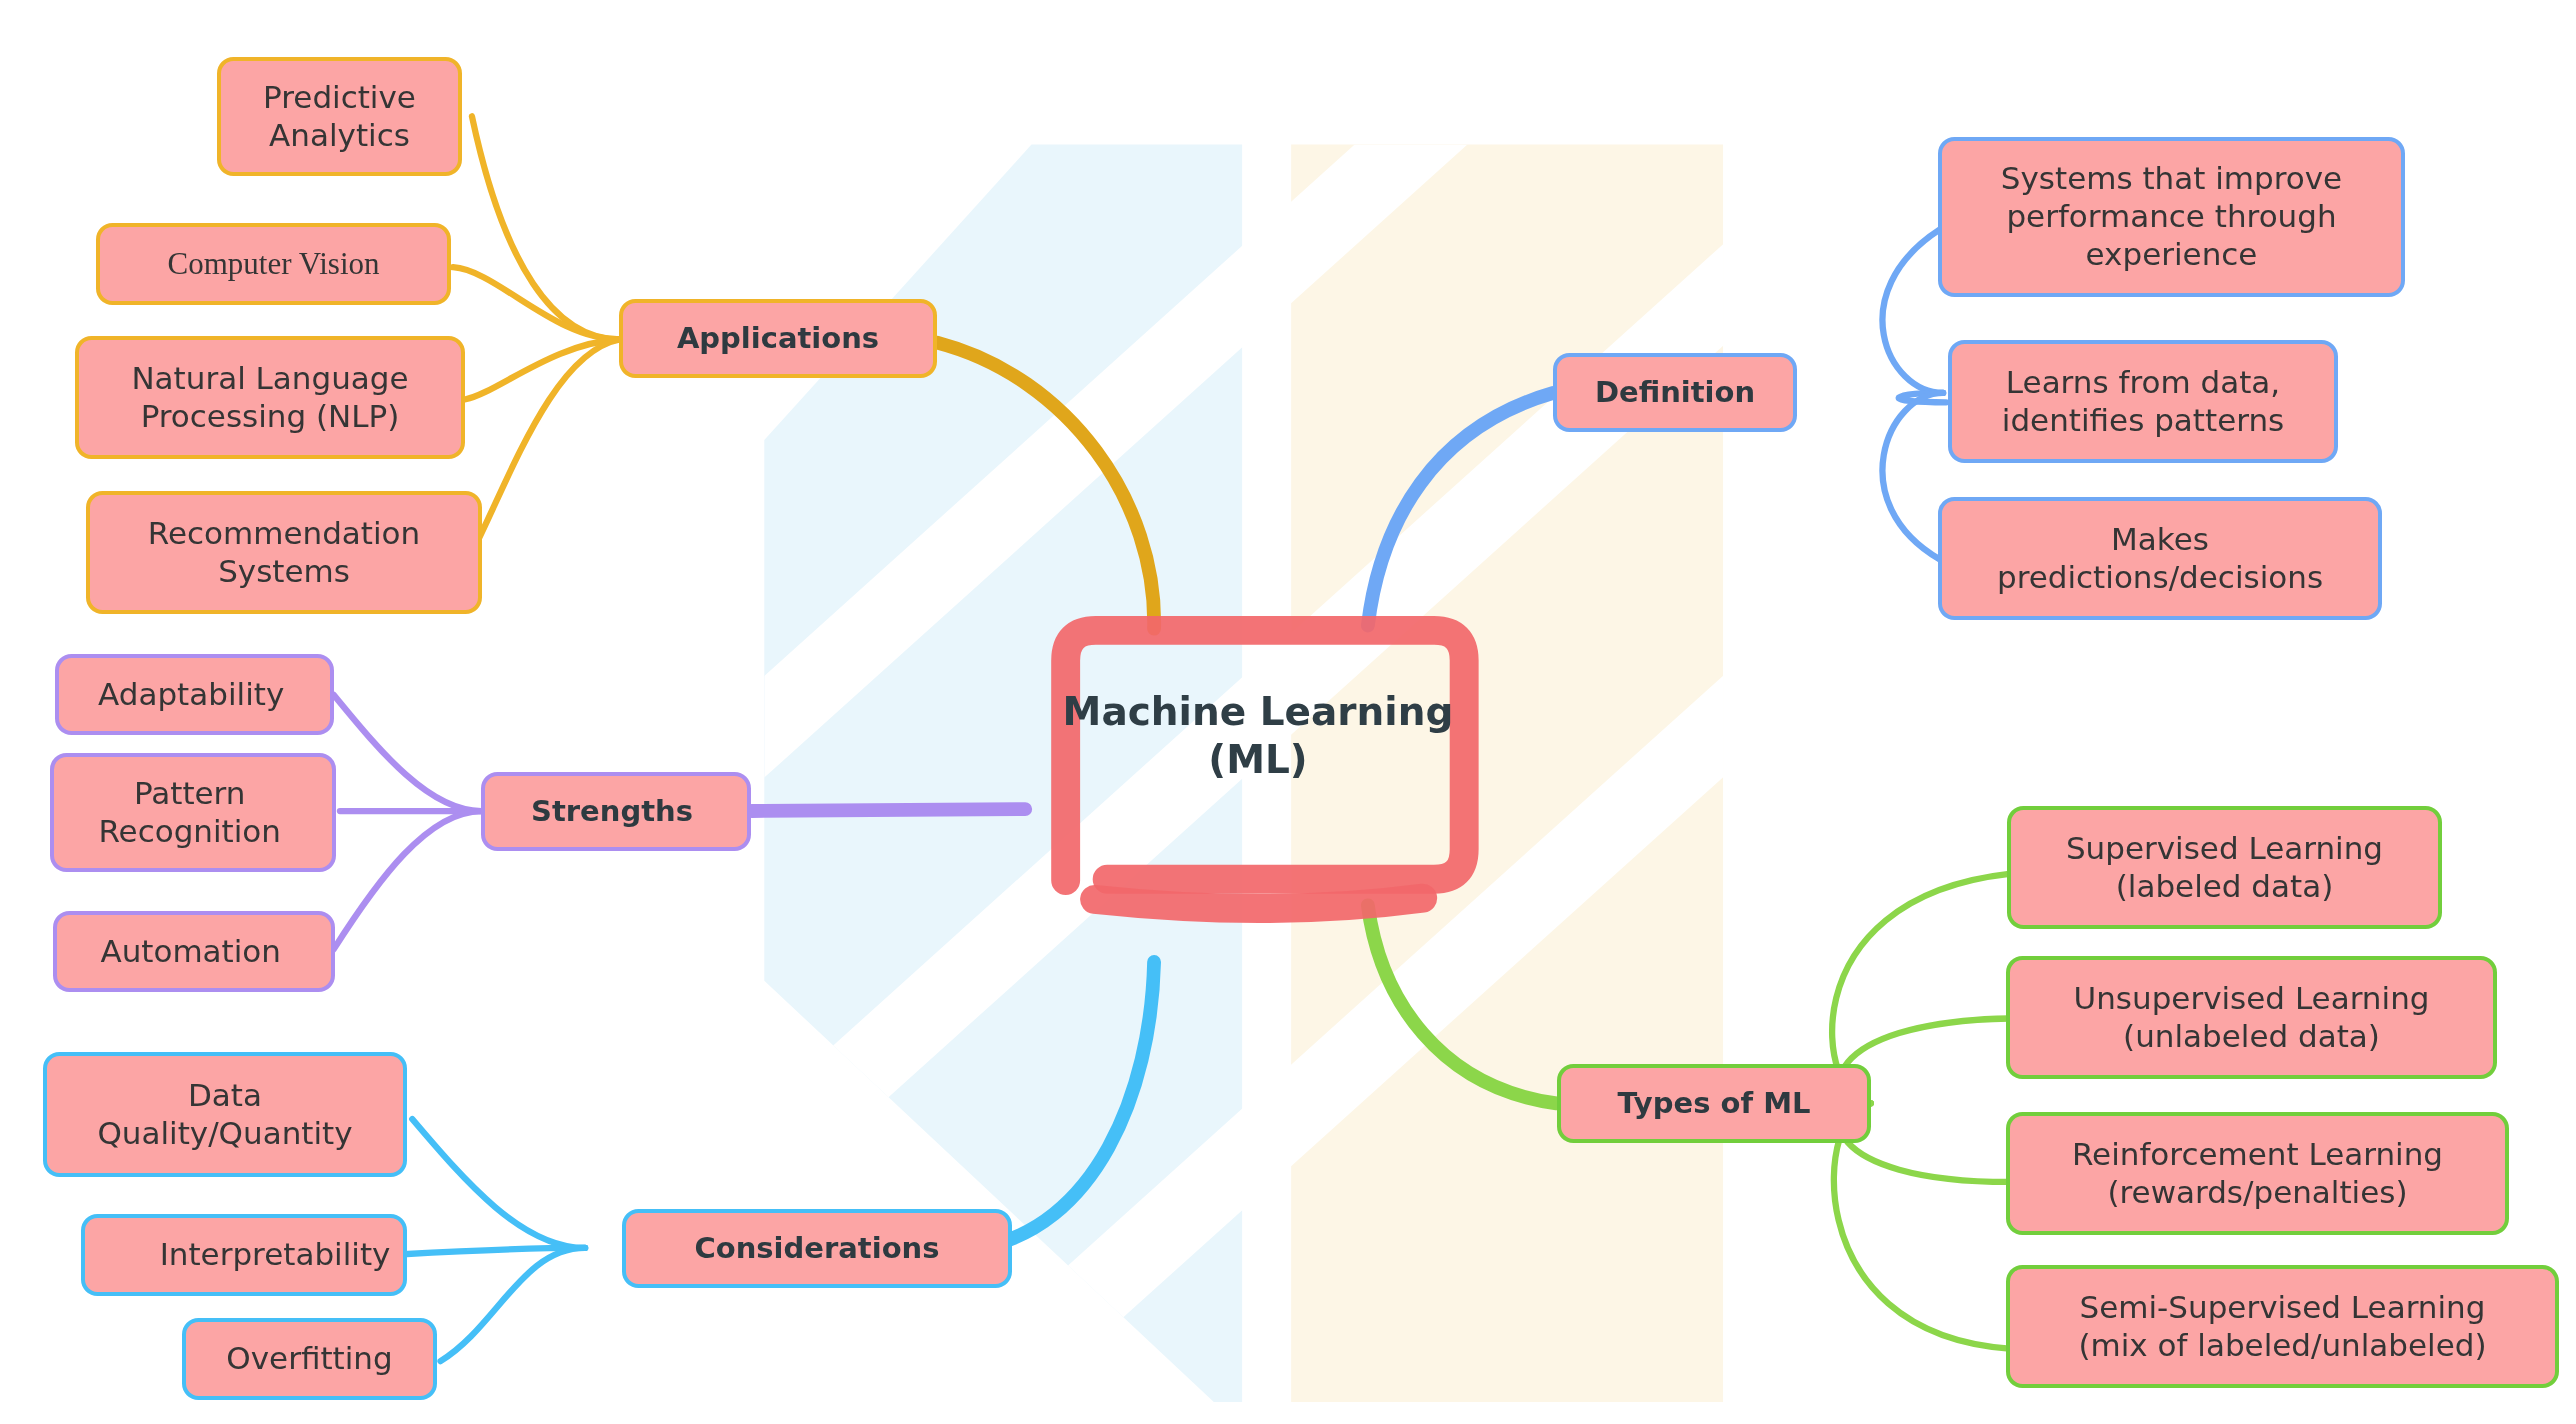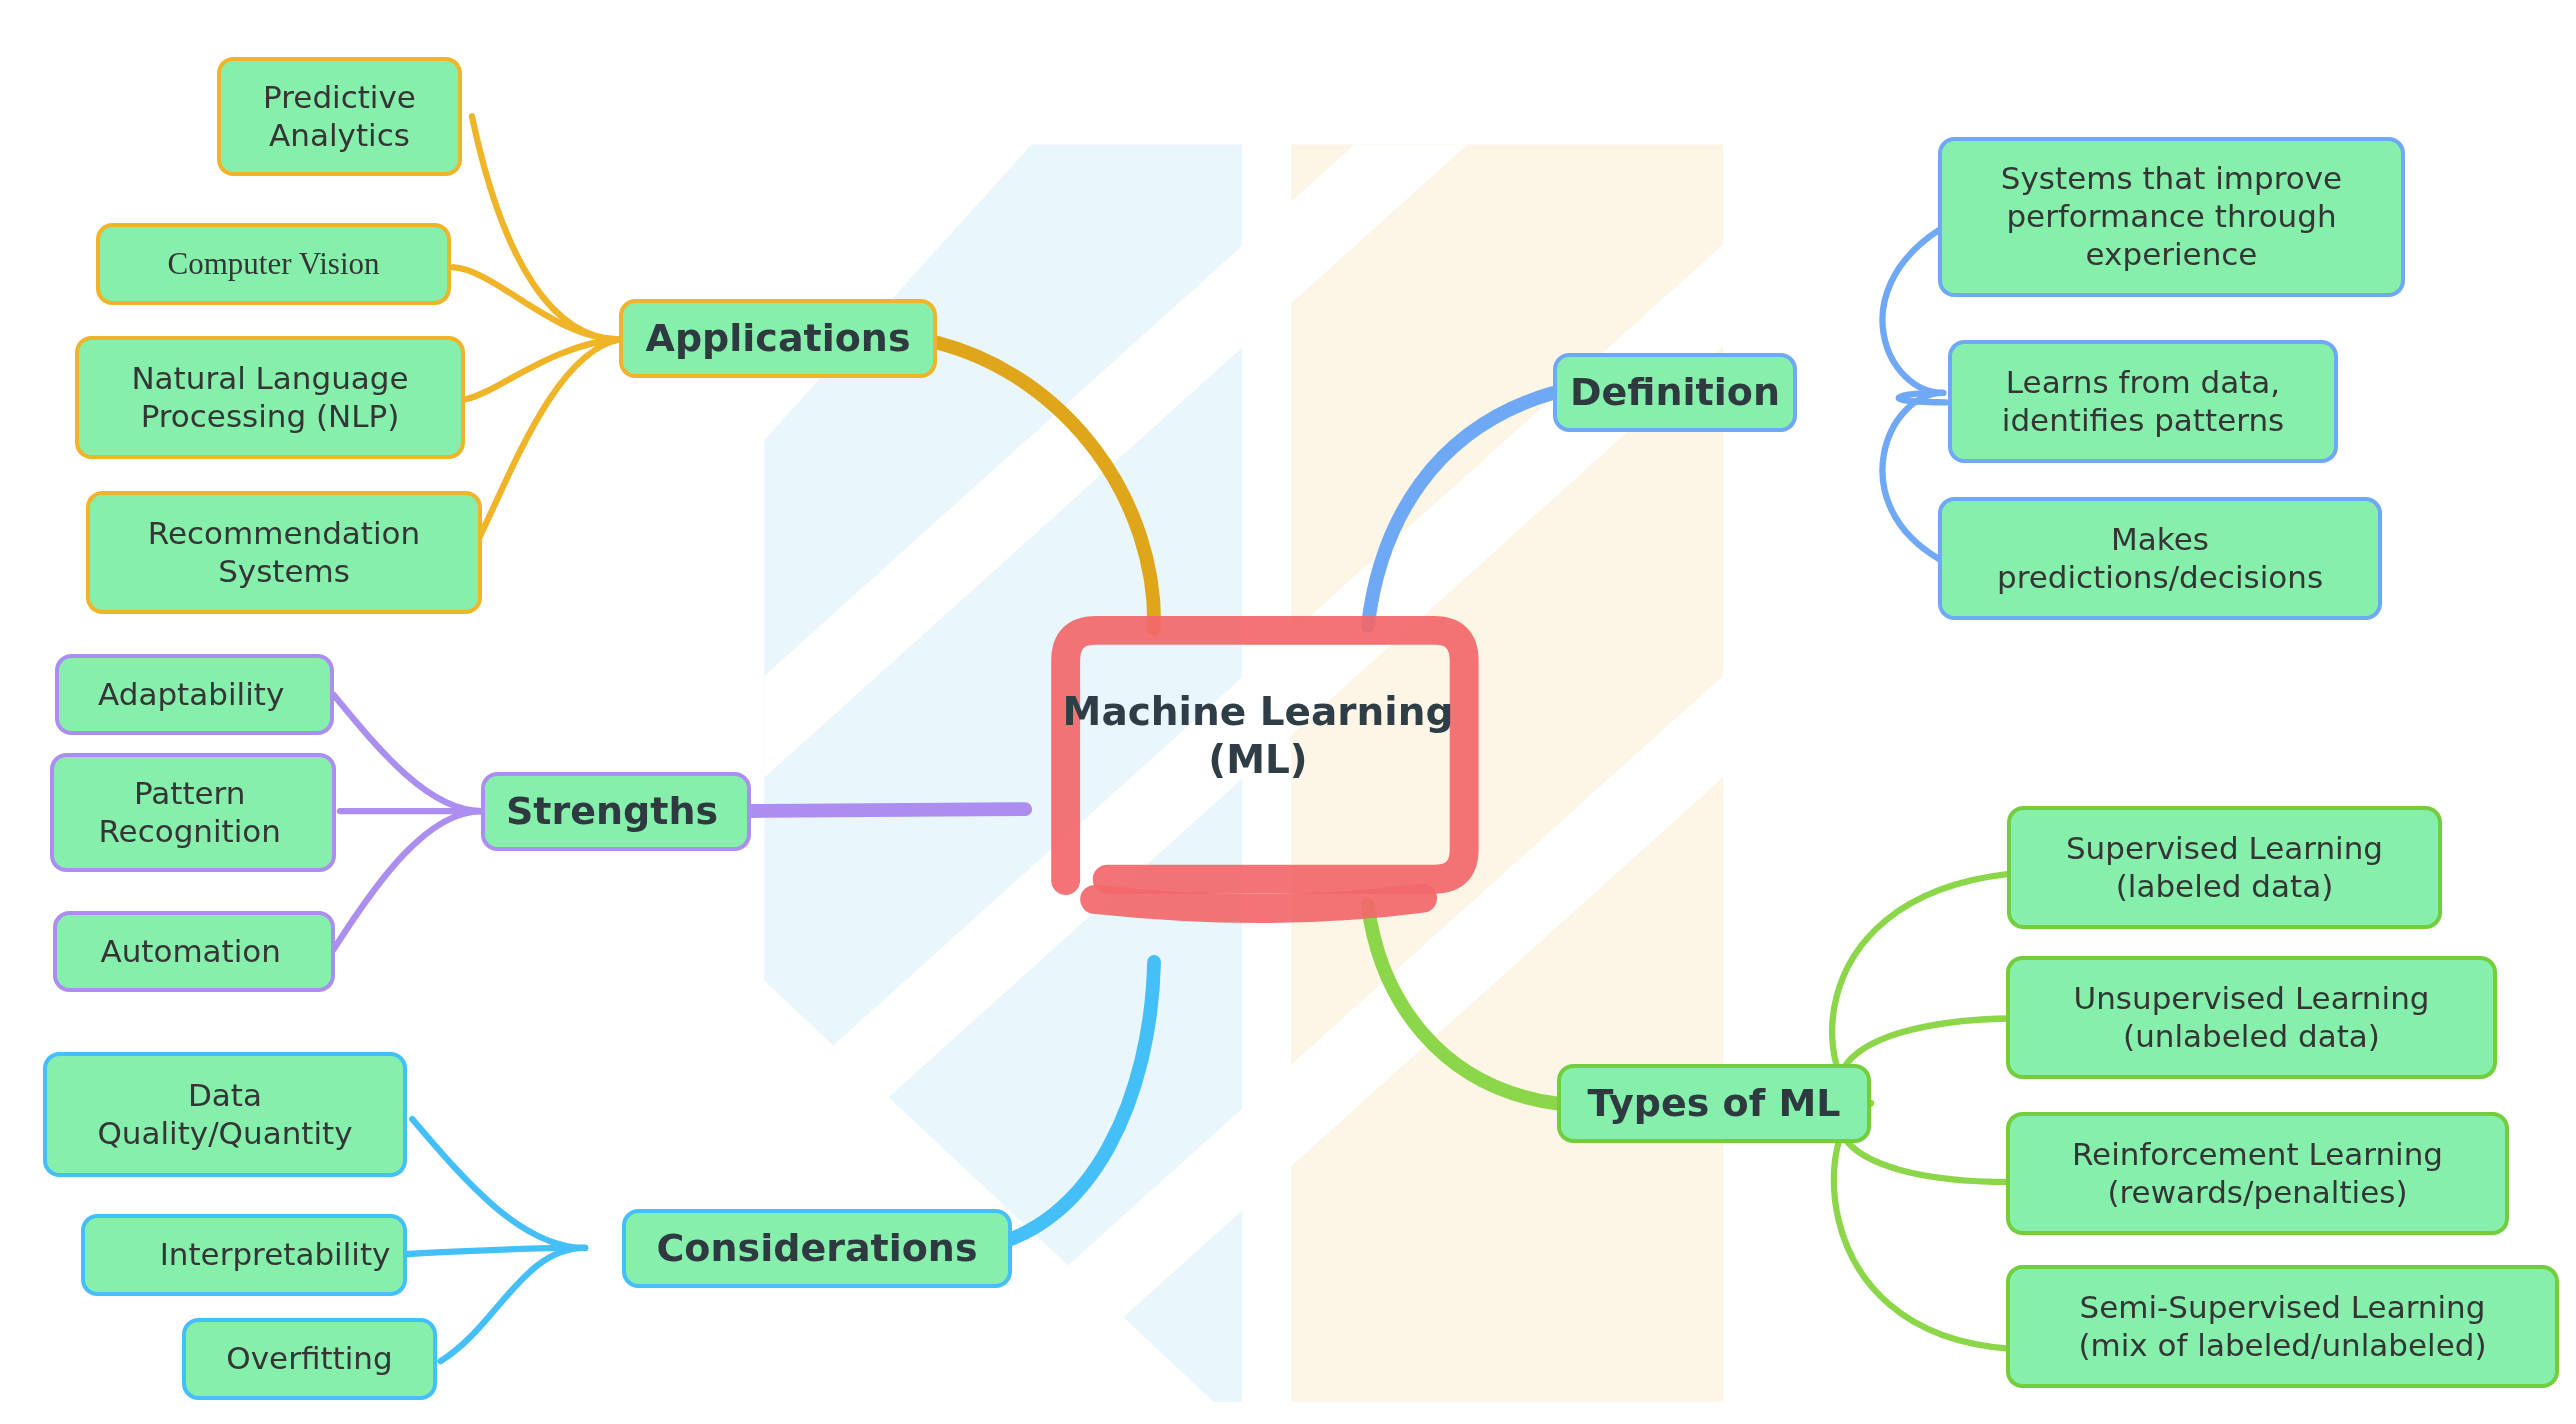--- a/index.html
+++ b/index.html
@@ -28,40 +28,40 @@
     height: 1424px;
   }
 
   .node {
     position: absolute;
     box-sizing: border-box;
     display: flex;
     align-items: center;
     justify-content: center;
     text-align: center;
-    background: #86efac;
+    background: #fca5a5;
     border-style: solid;
     color: #353535;
     line-height: 1.22;
     white-space: pre-line;
   }
 
   
   .leaf {
     border-width: 4.4px;
     border-radius: 16.4px;
     font-size: 31px;
     font-weight: 400;
     padding: 3.8px 12.6px;
   }
   
   .branch {
     border-width: 4.4px;
     border-radius: 16.4px;
-    font-size: 38px;
+    font-size: 29px;
     font-weight: 700;
     color: #2e3a40;
     padding: 2.5px 14px;
   }
   
   .root {
     position: absolute;
     display: flex;
     align-items: center;
     justify-content: center;

